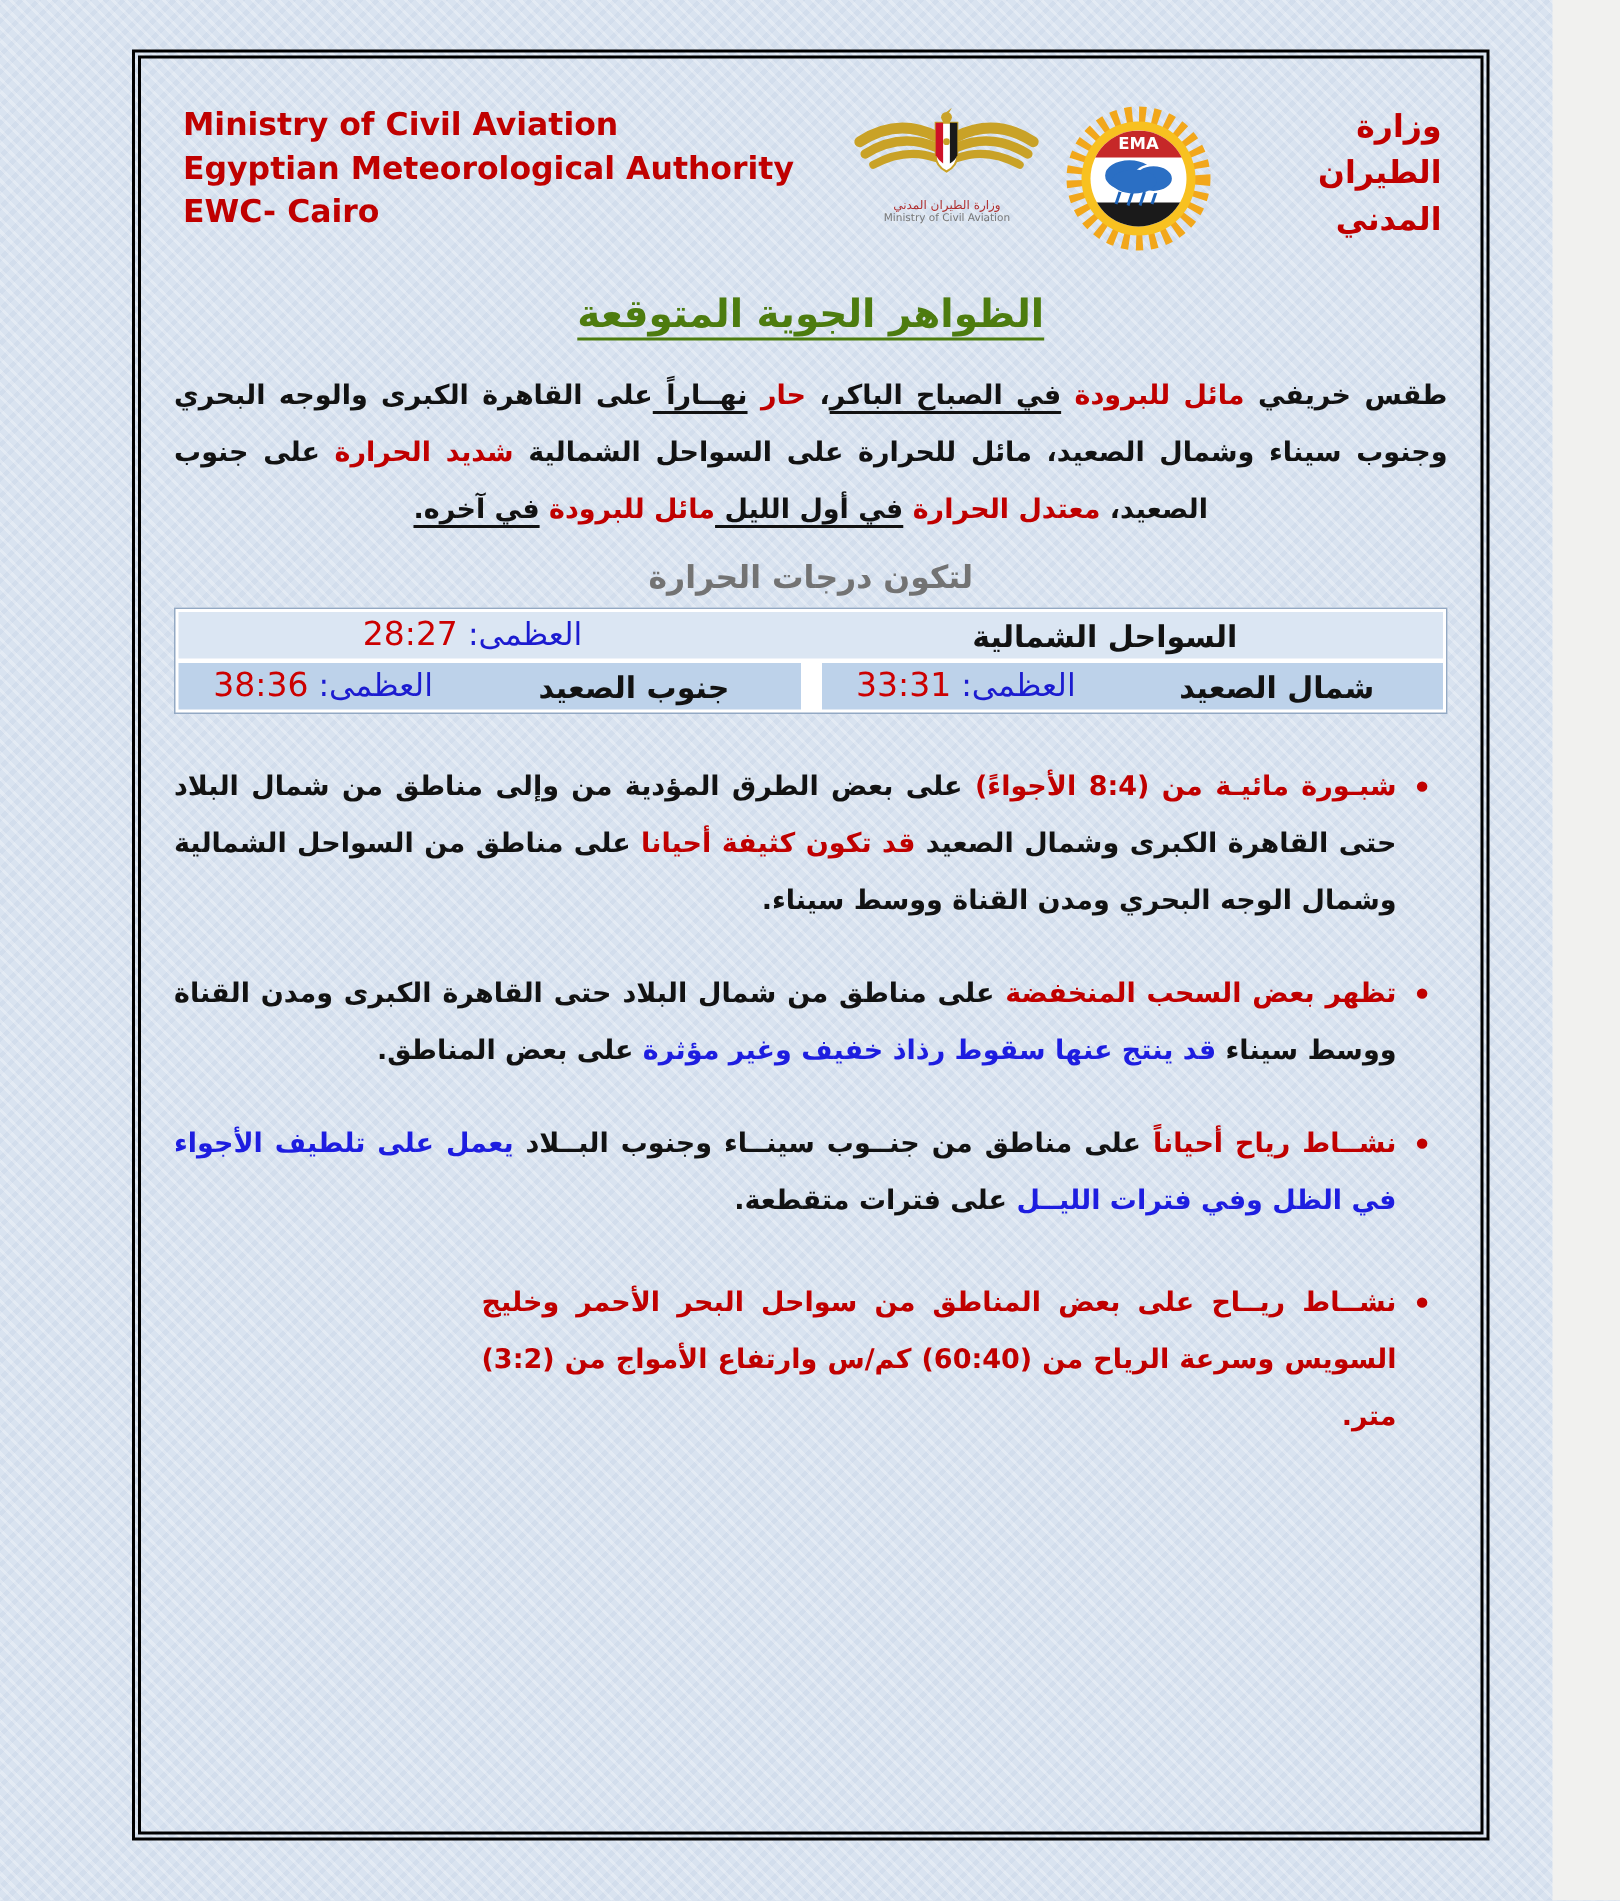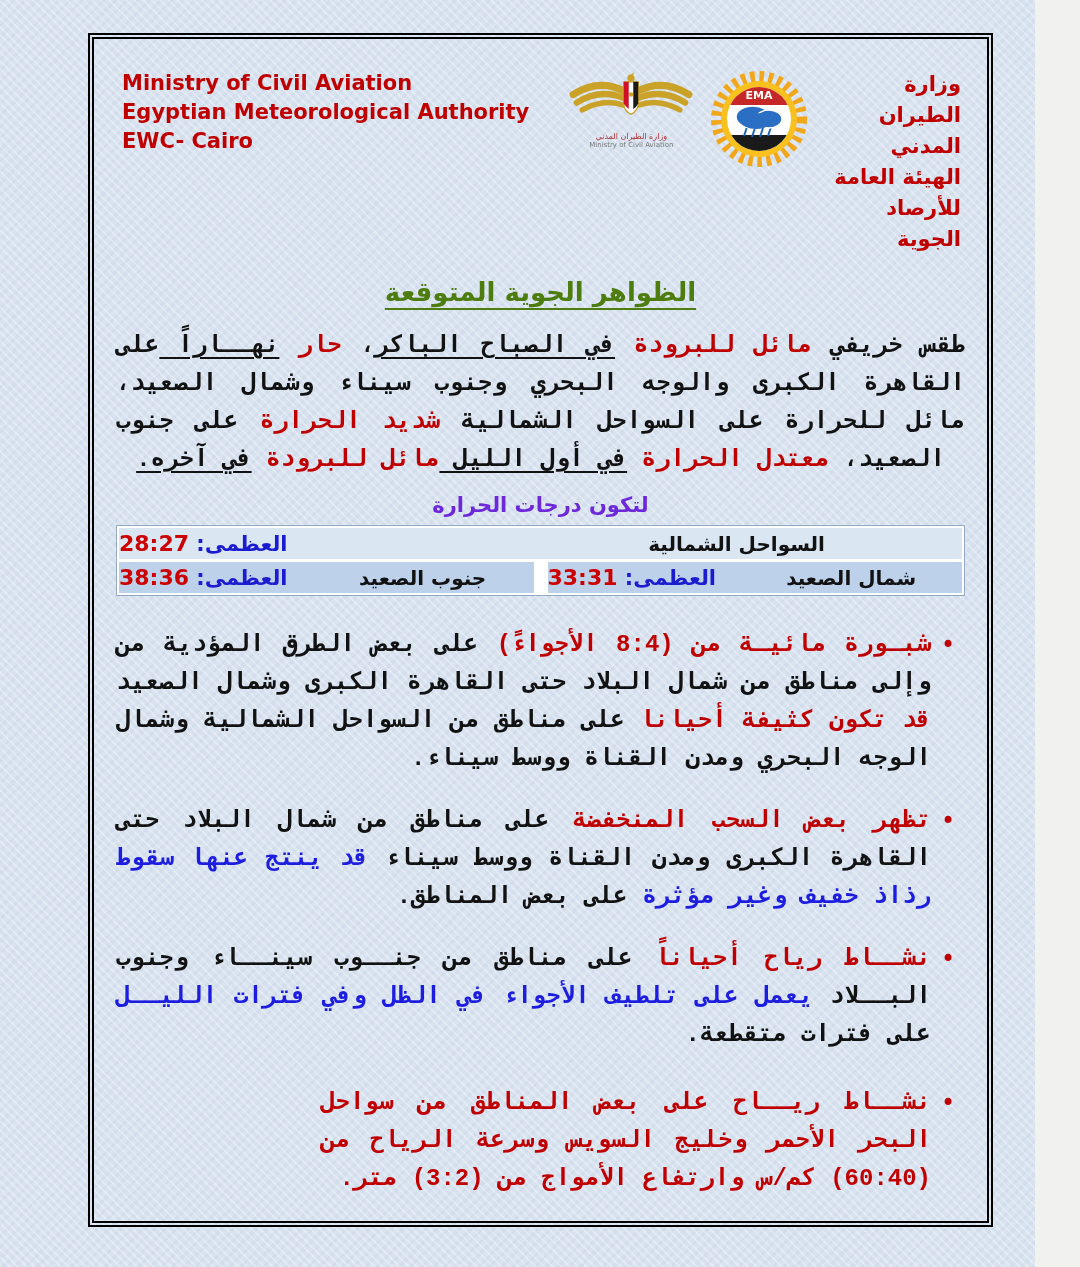--- a/index.html
+++ b/index.html
@@ -28,36 +28,36 @@
   .ema{margin-left:6px;margin-top:0px;}
   .hdr-ar{flex:1;direction:rtl;text-align:right;color:#c00000;font-weight:bold;font-size:21px;line-height:31px;padding-right:4px;}
 
   
   .title-1{margin-top:22px;text-align:center;direction:rtl;color:#4d7c0f;font-weight:bold;font-size:26px;
            text-decoration:underline;text-decoration-thickness:2px;text-underline-offset:7px;}
   .title-2{margin-top:16px;text-align:center;direction:rtl;color:#1b1bd0;font-weight:bold;font-size:26px;
            text-decoration:underline;text-decoration-thickness:2px;text-underline-offset:7px;}
 
   
-  .rich{direction:rtl;text-align:justify;font-weight:bold;font-size:24px;line-height:38px;color:#121212;font-family:Liberation Mono, monospace;}
+  .rich{direction:rtl;text-align:justify;font-weight:bold;font-size:18px;line-height:38px;color:#121212;}
   .seg.k{color:#121212;}
   .seg.r{color:#c00000;}
   .seg.b{color:#1d1de0;}
   .seg.ku{color:#121212;text-decoration:underline;text-decoration-thickness:2px;text-underline-offset:5px;}
   .intro{margin-top:20px;text-align-last:center;}
 
   
-  .tbl-caption{margin-top:14px;text-align:center;direction:rtl;font-weight:bold;font-size:21px;color:#6d28d9;}
+  .tbl-caption{margin-top:14px;text-align:center;direction:rtl;font-weight:bold;font-size:21px;color:#737373;}
   .temp-table{margin-top:8px;background:#fff;border:1px solid #93a9c4;padding:2px;direction:rtl;}
   .tt-row{display:flex;gap:14px;margin-bottom:3px;}
   .tt-row:last-child{margin-bottom:0;}
   .tt-half{flex:1;display:flex;align-items:center;height:31px;background:#dbe6f3;}
   .tt-row.alt .tt-half{background:#bdd2ea;}
   .tt-region{flex:1.15;text-align:center;font-weight:bold;font-size:20px;color:#121212;}
-  .tt-temp{flex:1;text-align:left;direction:rtl;font-weight:bold;font-size:21px;}
+  .tt-temp{flex:1;text-align:center;direction:rtl;font-weight:normal;font-size:21px;}
   .tt-temp .lbl{color:#1b1bd0;}
   .tt-temp .val{color:#cc0000;font-size:22px;}
 
   
   .bullets{margin-top:30px;}
   .bullet{display:flex;direction:rtl;margin-bottom:24px;}
   .bullet .dot{width:34px;flex:0 0 34px;color:#c00000;font-size:24px;line-height:38px;text-align:center;}
   .bullet .btxt{flex:1;}
   .bullet.b3 .btxt{}
   .bullet.b4{margin-top:30px;}
@@ -130,21 +130,20 @@
               <ellipse cx="60" cy="50" rx="13" ry="9" fill="#2b6fc4" stroke="#fff" stroke-width="1.5"></ellipse>
               <ellipse cx="47" cy="52" rx="15" ry="8" fill="#2b6fc4"></ellipse>
             </g>
             <text x="50" y="30" text-anchor="middle" font-size="11" font-weight="bold" fill="#ffffff">EMA</text>
           </svg>
         </span>
       </div>
 
       <div class="hdr-ar">
         <div>وزارة الطيران المدني</div>
-        <div>الهيئة العامة للأرصاد الجوية</div>
       </div>
     </div>
 
     <div class="title-1">الظواهر الجوية المتوقعة</div>
 
     <div class="rich intro"><span class="seg k">طقس خريفي </span><span class="seg r">مائل للبرودة </span><span class="seg ku">في الصباح الباكر</span><span class="seg k">، </span><span class="seg r">حار </span><span class="seg ku">نهــاراً </span><span class="seg k">على القاهرة الكبرى والوجه البحري وجنوب سيناء وشمال الصعيد، مائل للحرارة على السواحل الشمالية </span><span class="seg r">شديد الحرارة </span><span class="seg k">على جنوب الصعيد، </span><span class="seg r">معتدل الحرارة </span><span class="seg ku">في أول الليل </span><span class="seg r">مائل للبرودة </span><span class="seg ku">في آخره.</span></div>
 
     <div class="tbl-caption">لتكون درجات الحرارة</div>
     <div class="temp-table">
       <div class="tt-row">

